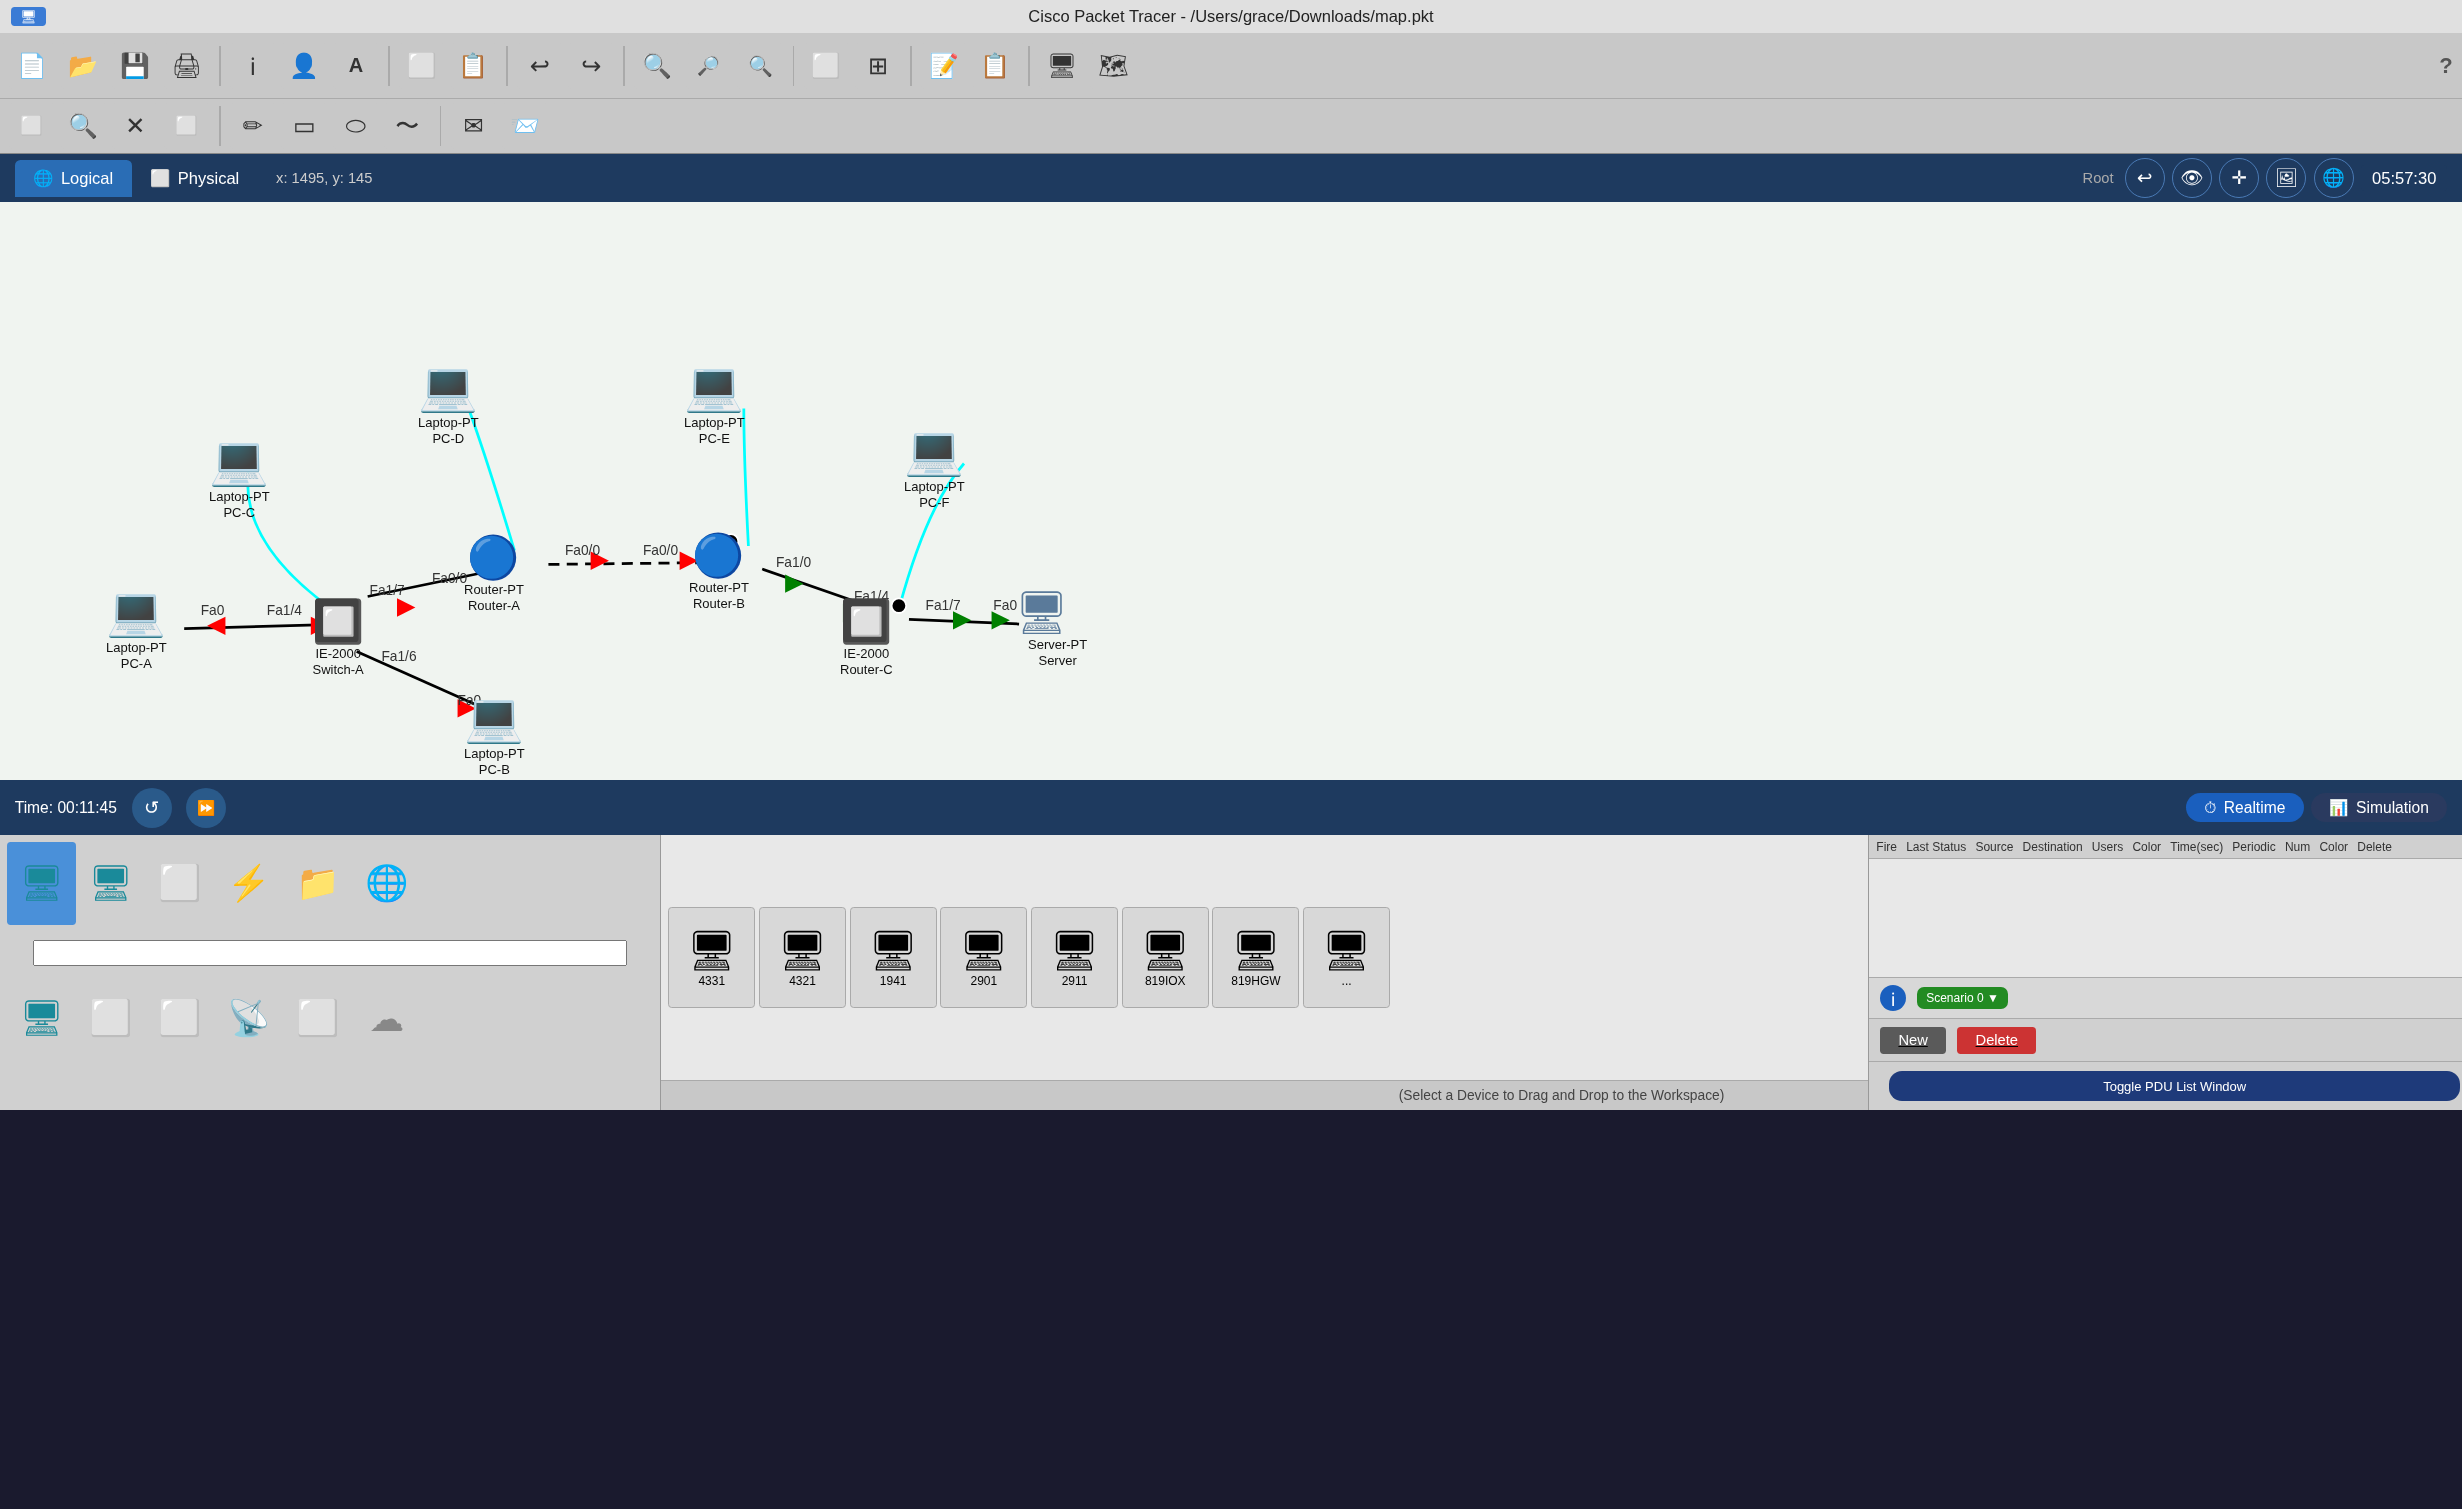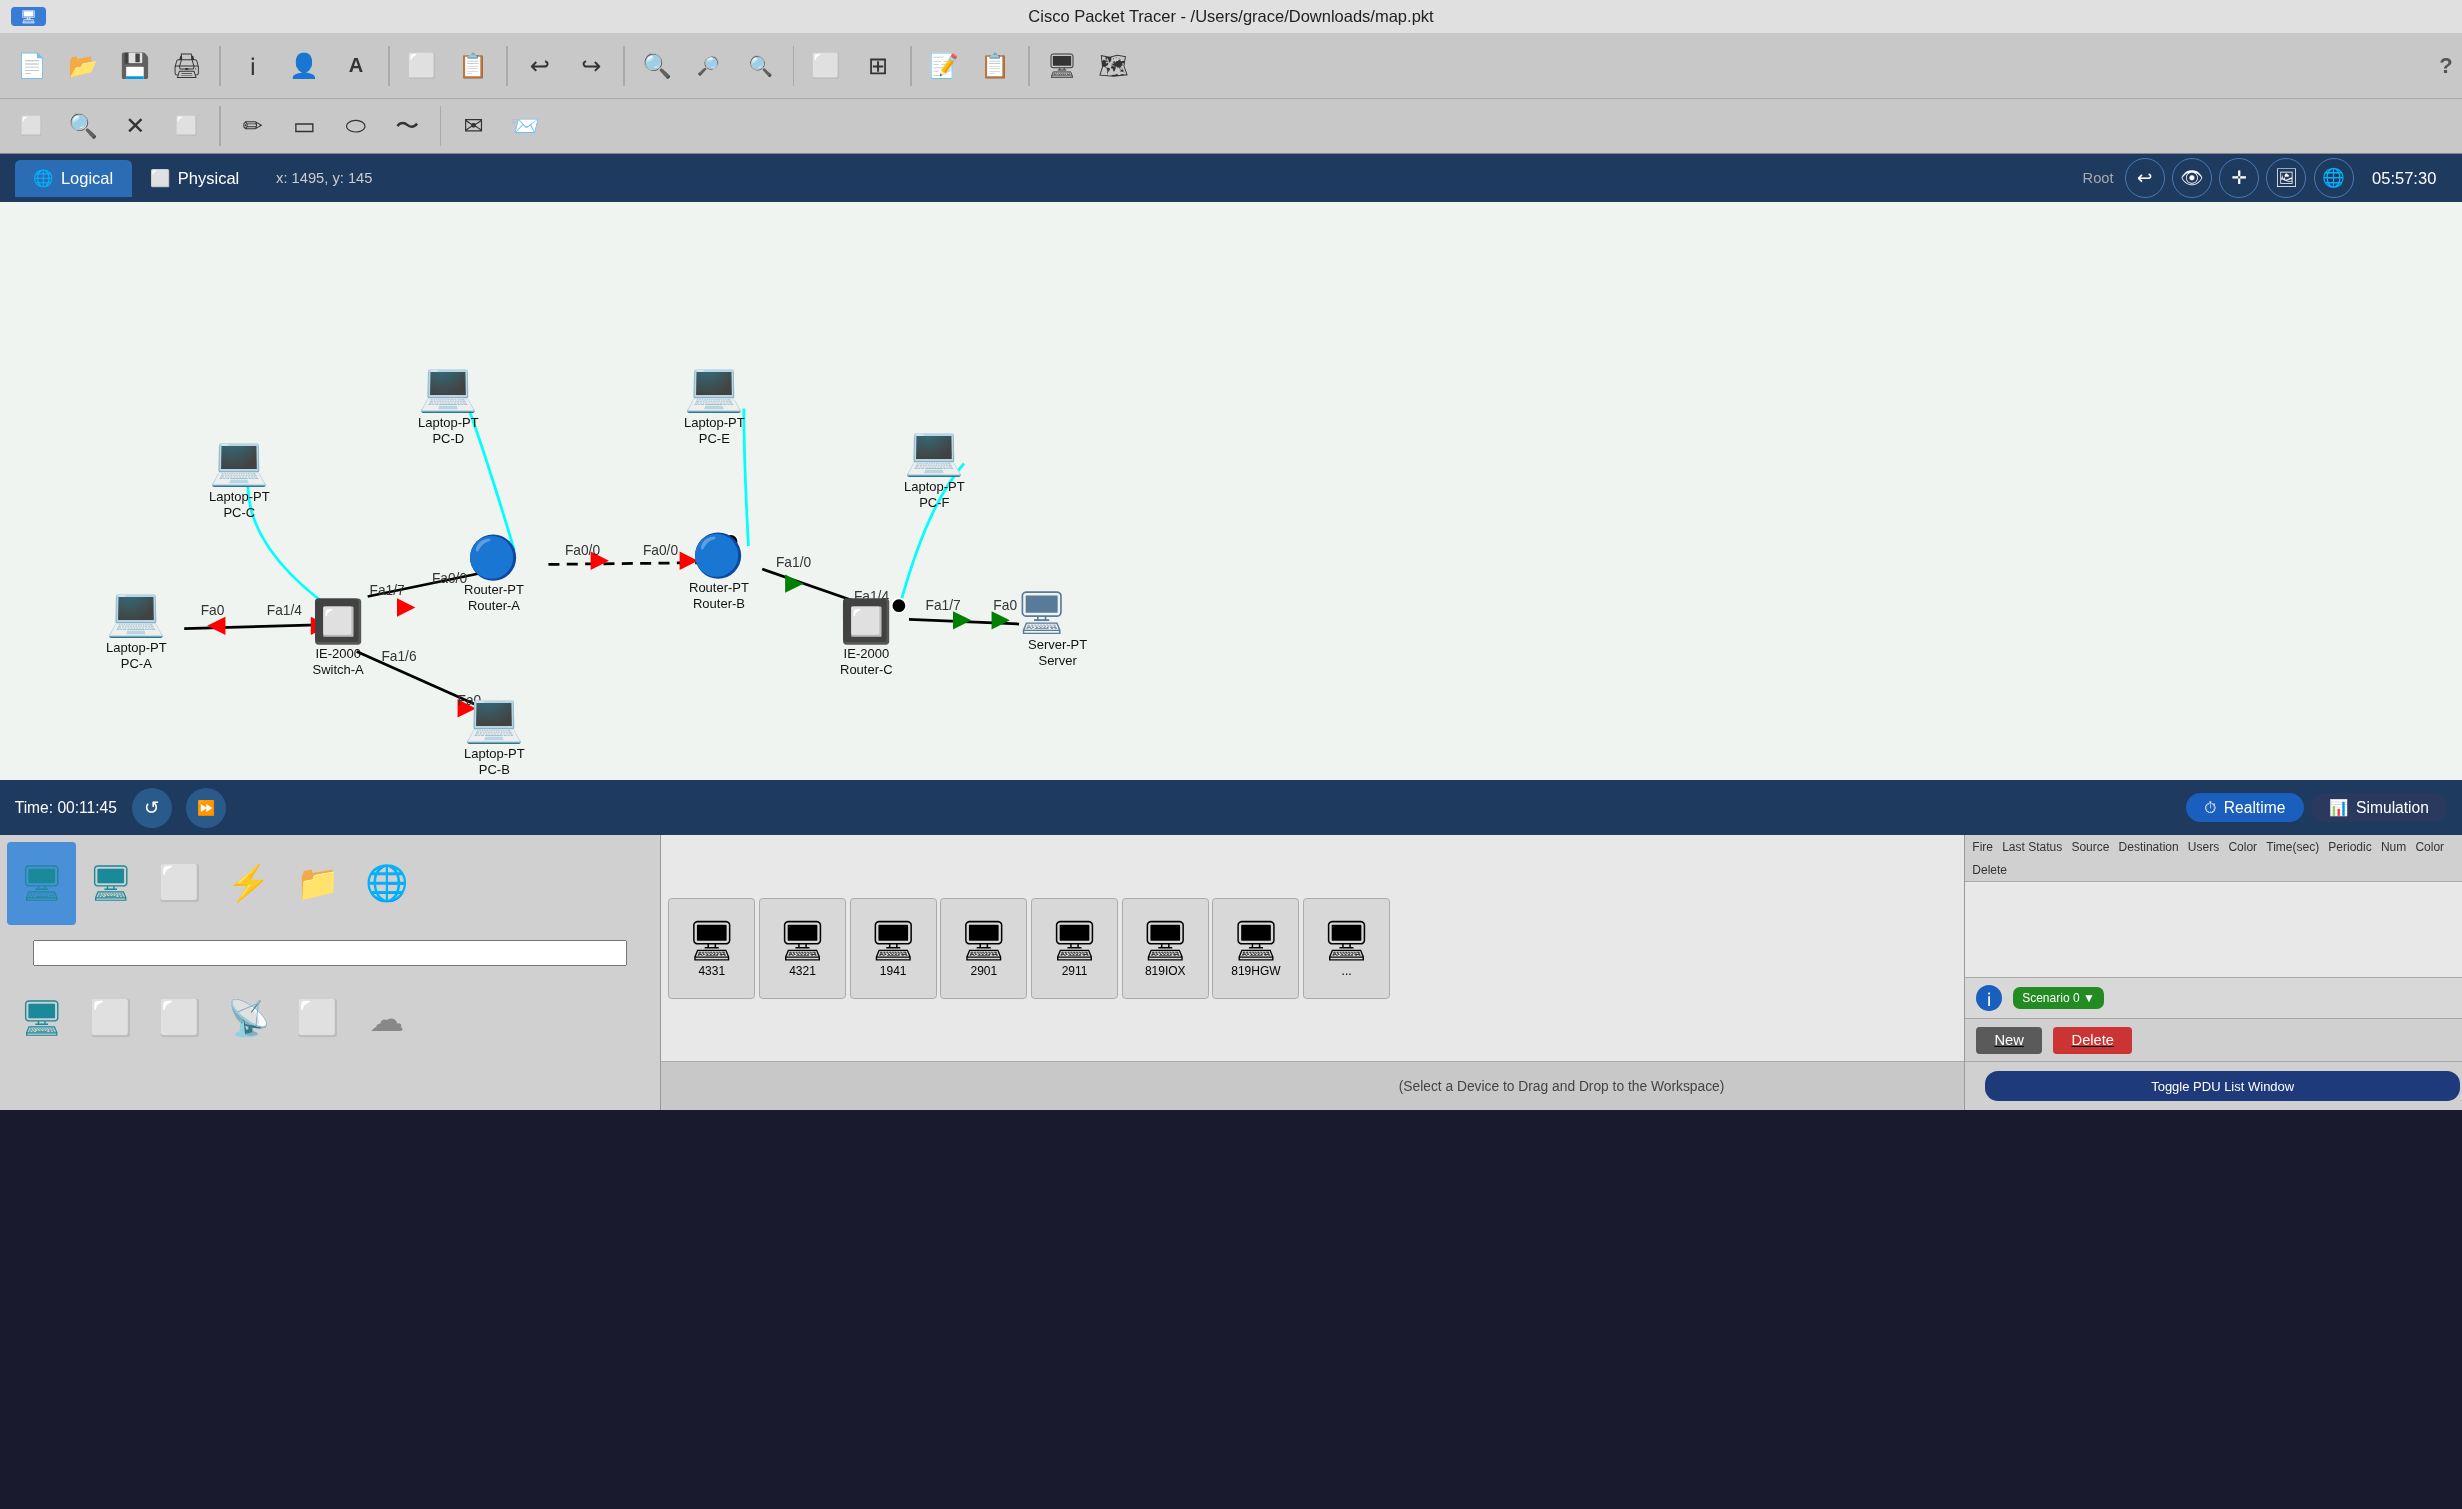--- a/index.html
+++ b/index.html
@@ -137,21 +137,21 @@
       align-items: center;
     }
     .catalog-item {
       min-width: 87px; height: 101px; display: flex; flex-direction: column;
       align-items: center; justify-content: center; background: #d8d8d8;
       border: 0.9px solid #aaa; cursor: pointer; font-size: 12px; text-align: center;
       border-radius: 3.7px;
     }
     .catalog-item .cat-icon { font-size: 39px; }
     #catalog-tip {
-      height: 49px; background: #c8c8c8; display: flex; align-items: center;
+      height: 30px; background: #c8c8c8; display: flex; align-items: center;
       justify-content: center; font-size: 13.8px; color: #444; border-top: 0.9px solid #aaa;
     }
 
     
     #pdu-panel {
       position: absolute; right: 0; top: 0;
       width: 615px; height: 275px; background: #e8e8e8;
       border-left: 1.8px solid #999; display: flex; flex-direction: column;
     }
     #pdu-header {
@@ -439,21 +439,21 @@
       <div class="catalog-item">
         <span class="cat-icon">🖥</span>
         <span>...</span>
       </div>
     </div>
     <div id="catalog-tip">
       <span>(Select a Device to Drag and Drop to the Workspace)</span>
     </div>
   </div>
 
-  <div id="pdu-panel" style="position:absolute; right:0; top:0; width:498px; height:275px; background:#f97316; border-left:1.8px solid #999; display:flex; flex-direction:column; z-index:10;">
+  <div id="pdu-panel" style="position:absolute; right:0; top:0; width:594px; height:275px; background:#f97316; border-left:1.8px solid #999; display:flex; flex-direction:column; z-index:10;">
     <div id="pdu-header" style="display:flex; padding:4.6px 7.3px; gap:9.2px; font-size:12px; color:#333; background:#d0d0d0; border-bottom:0.9px solid #aaa; flex-wrap:wrap;">
       <span>Fire</span>
       <span>Last Status</span>
       <span>Source</span>
       <span>Destination</span>
       <span>Users</span>
       <span>Color</span>
       <span>Time(sec)</span>
       <span>Periodic</span>
       <span>Num</span>

